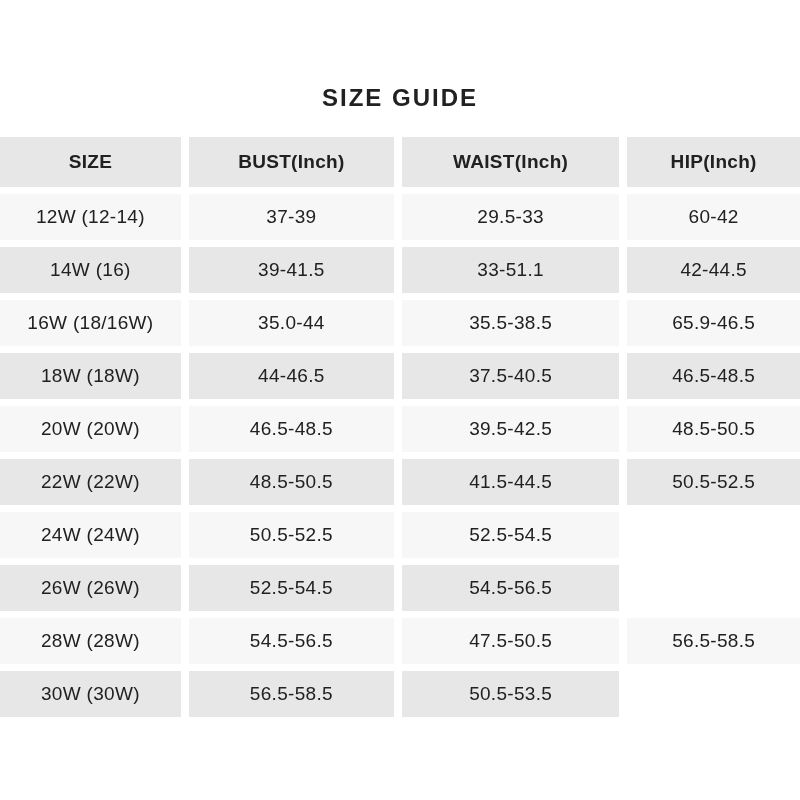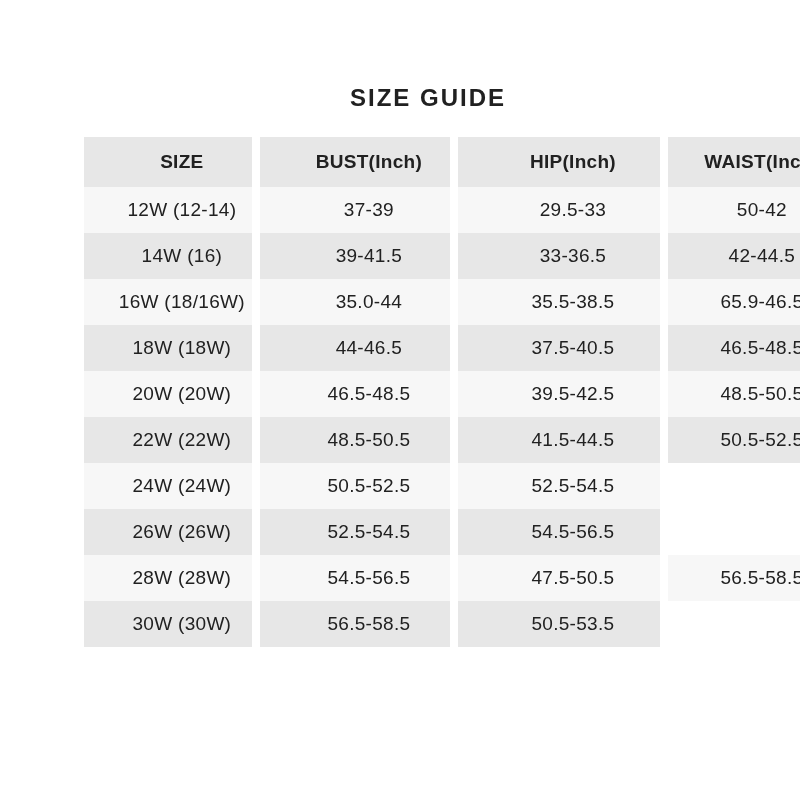--- a/index.html
+++ b/index.html
@@ -2,21 +2,21 @@
 <html style="--background: #ffffff; --header-bg: #e7e7e7; --row-even-bg: #e7e7e7; --row-odd-bg: #f7f7f7; --text: #212121;"><head>
 <meta charset="utf-8">
 <style>
   :root {
     --background: #ffffff;
     --header-bg: #e7e7e7;
     --row-even-bg: #e7e7e7;
     --row-odd-bg: #f7f7f7;
     --text: #212121;
   }
-  * { box-sizing: border-box; padding-left: 28px; }
+  * { box-sizing: border-box; }
   html, body {
     margin: 0;
     padding: 0;
     width: 800px;
     height: 800px;
     background: var(--background);
     font-family: "Liberation Sans", "DejaVu Sans", sans-serif;
     color: var(--text);
   }
   .page {
@@ -32,20 +32,21 @@
     font-weight: bold;
     letter-spacing: 2px;
     line-height: 1.2;
     color: var(--text);
   }
   .table {
     margin-top: 24px;
     width: 800px;
     display: flex;
     flex-direction: column;
+    row-gap: 7px;
   }
   .row {
     display: grid;
     grid-template-columns: 178fr 202fr 214fr 170fr;
     column-gap: 8px;
     height: 46px;
   }
   .row.header { height: 50px; }
   .cell {
     display: flex;
@@ -66,34 +67,34 @@
 </head>
 <body>
 
 <div class="page">
   <h1 class="title">SIZE GUIDE</h1>
 
   <div class="table">
     <div class="row header">
       <div class="cell">SIZE</div>
       <div class="cell">BUST(Inch)</div>
+      <div class="cell">WAIST(Inch)</div>
       <div class="cell">HIP(Inch)</div>
-      <div class="cell">WAIST(Inch)</div>
     </div>
 
   <div class="row odd">
         <div class="cell">12W (12-14)</div>
         <div class="cell">37-39</div>
         <div class="cell">29.5-33</div>
-        <div class="cell">50-42</div>
+        <div class="cell">60-42</div>
       </div>
       <div class="row even">
         <div class="cell">14W (16)</div>
         <div class="cell">39-41.5</div>
-        <div class="cell">33-36.5</div>
+        <div class="cell">33-51.1</div>
         <div class="cell">42-44.5</div>
       </div>
       <div class="row odd">
         <div class="cell">16W (18/16W)</div>
         <div class="cell">35.0-44</div>
         <div class="cell">35.5-38.5</div>
         <div class="cell">65.9-46.5</div>
       </div>
       <div class="row even">
         <div class="cell">18W (18W)</div>

